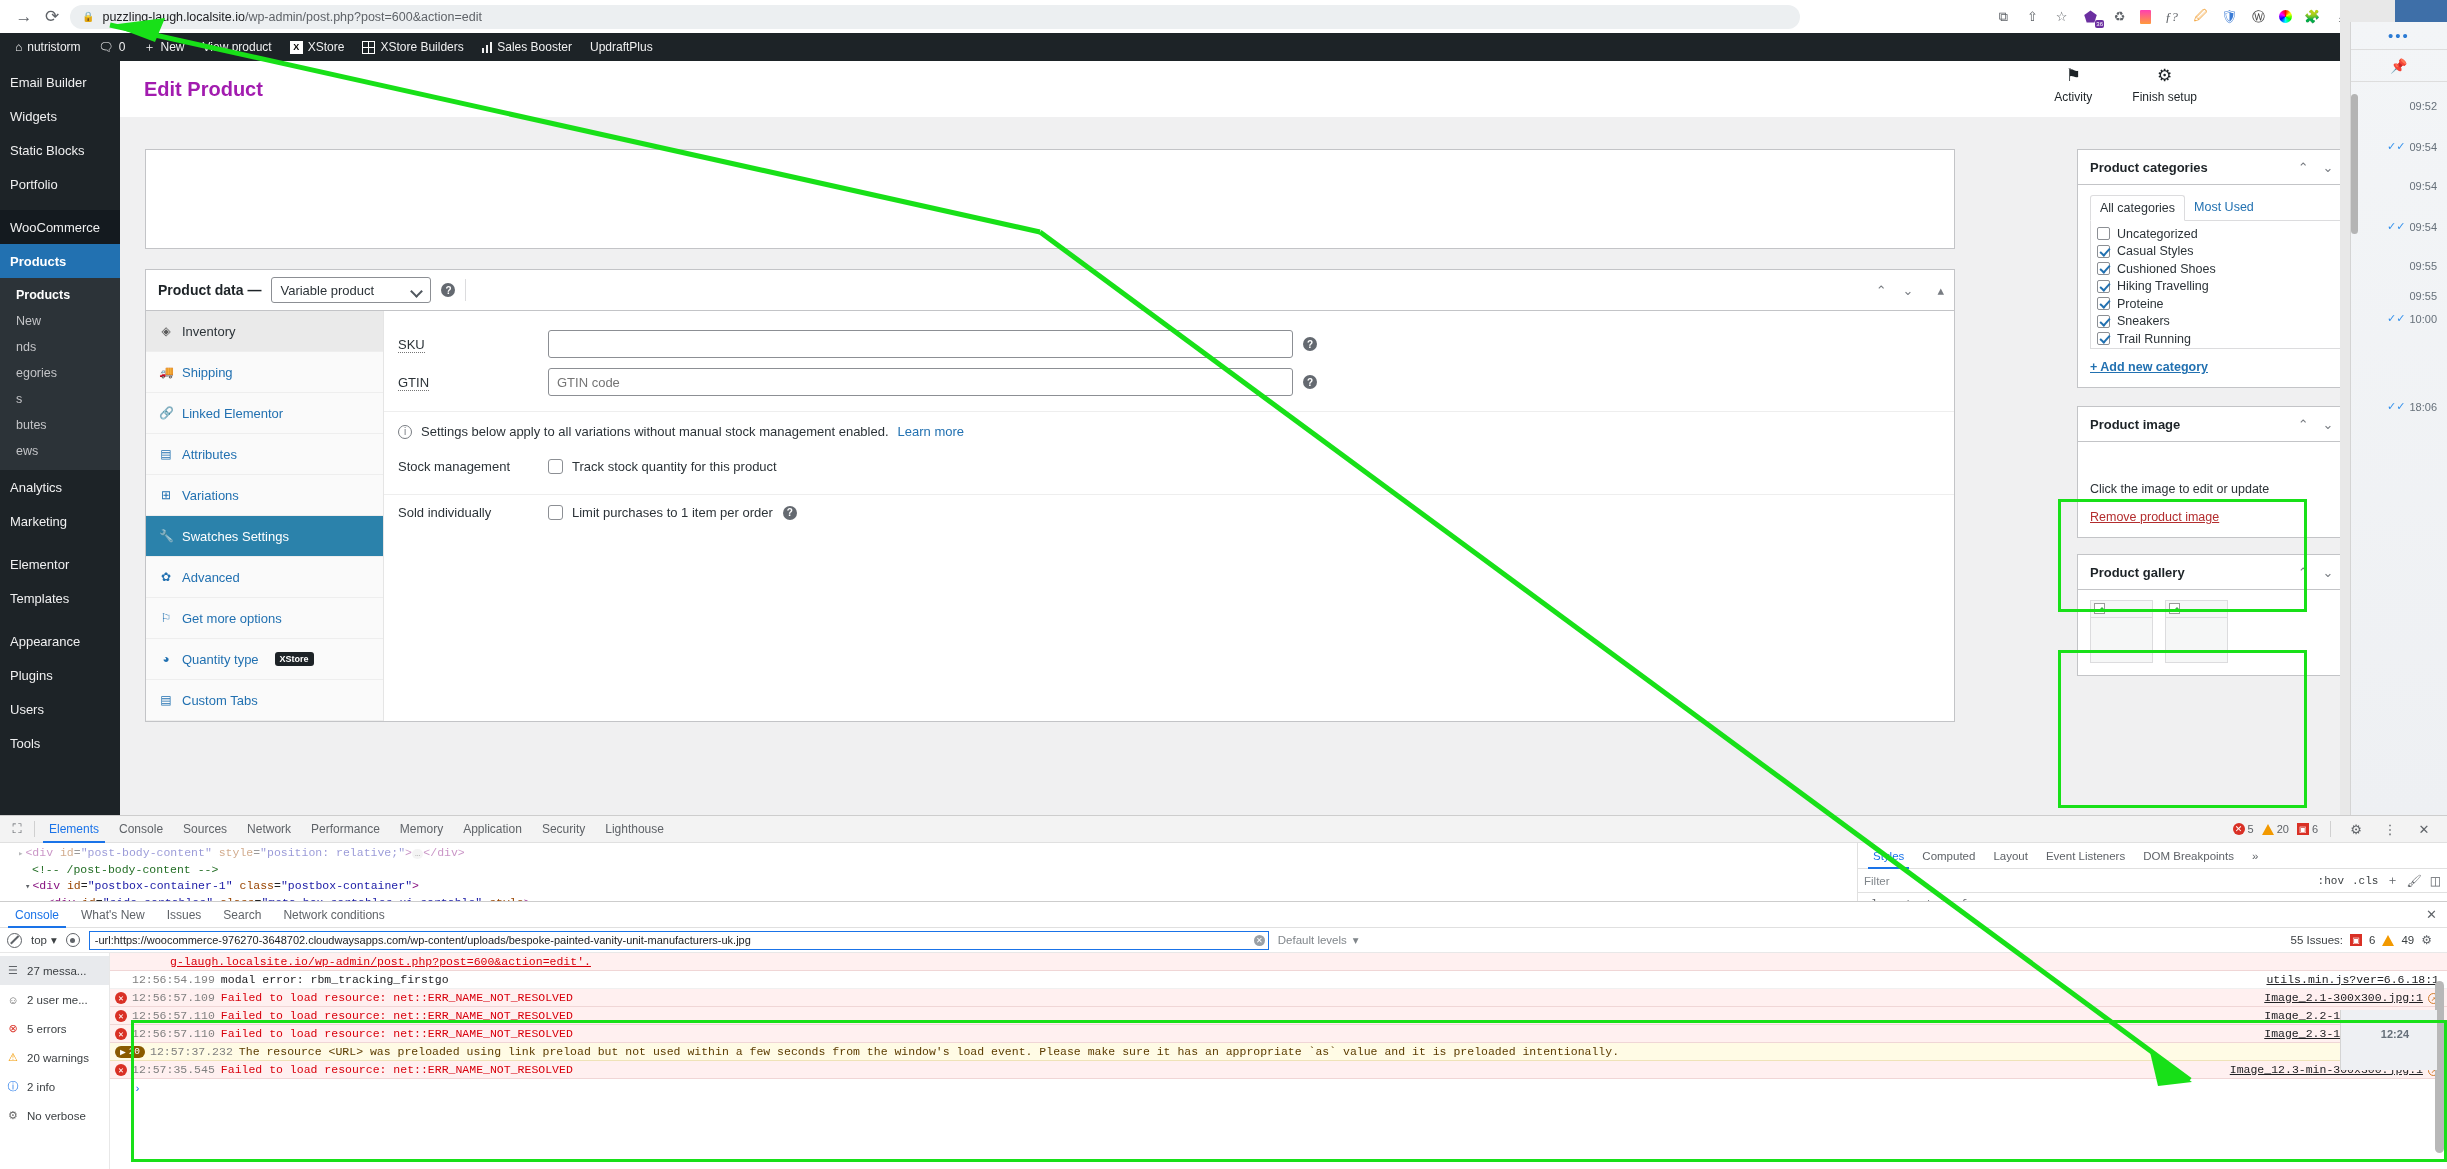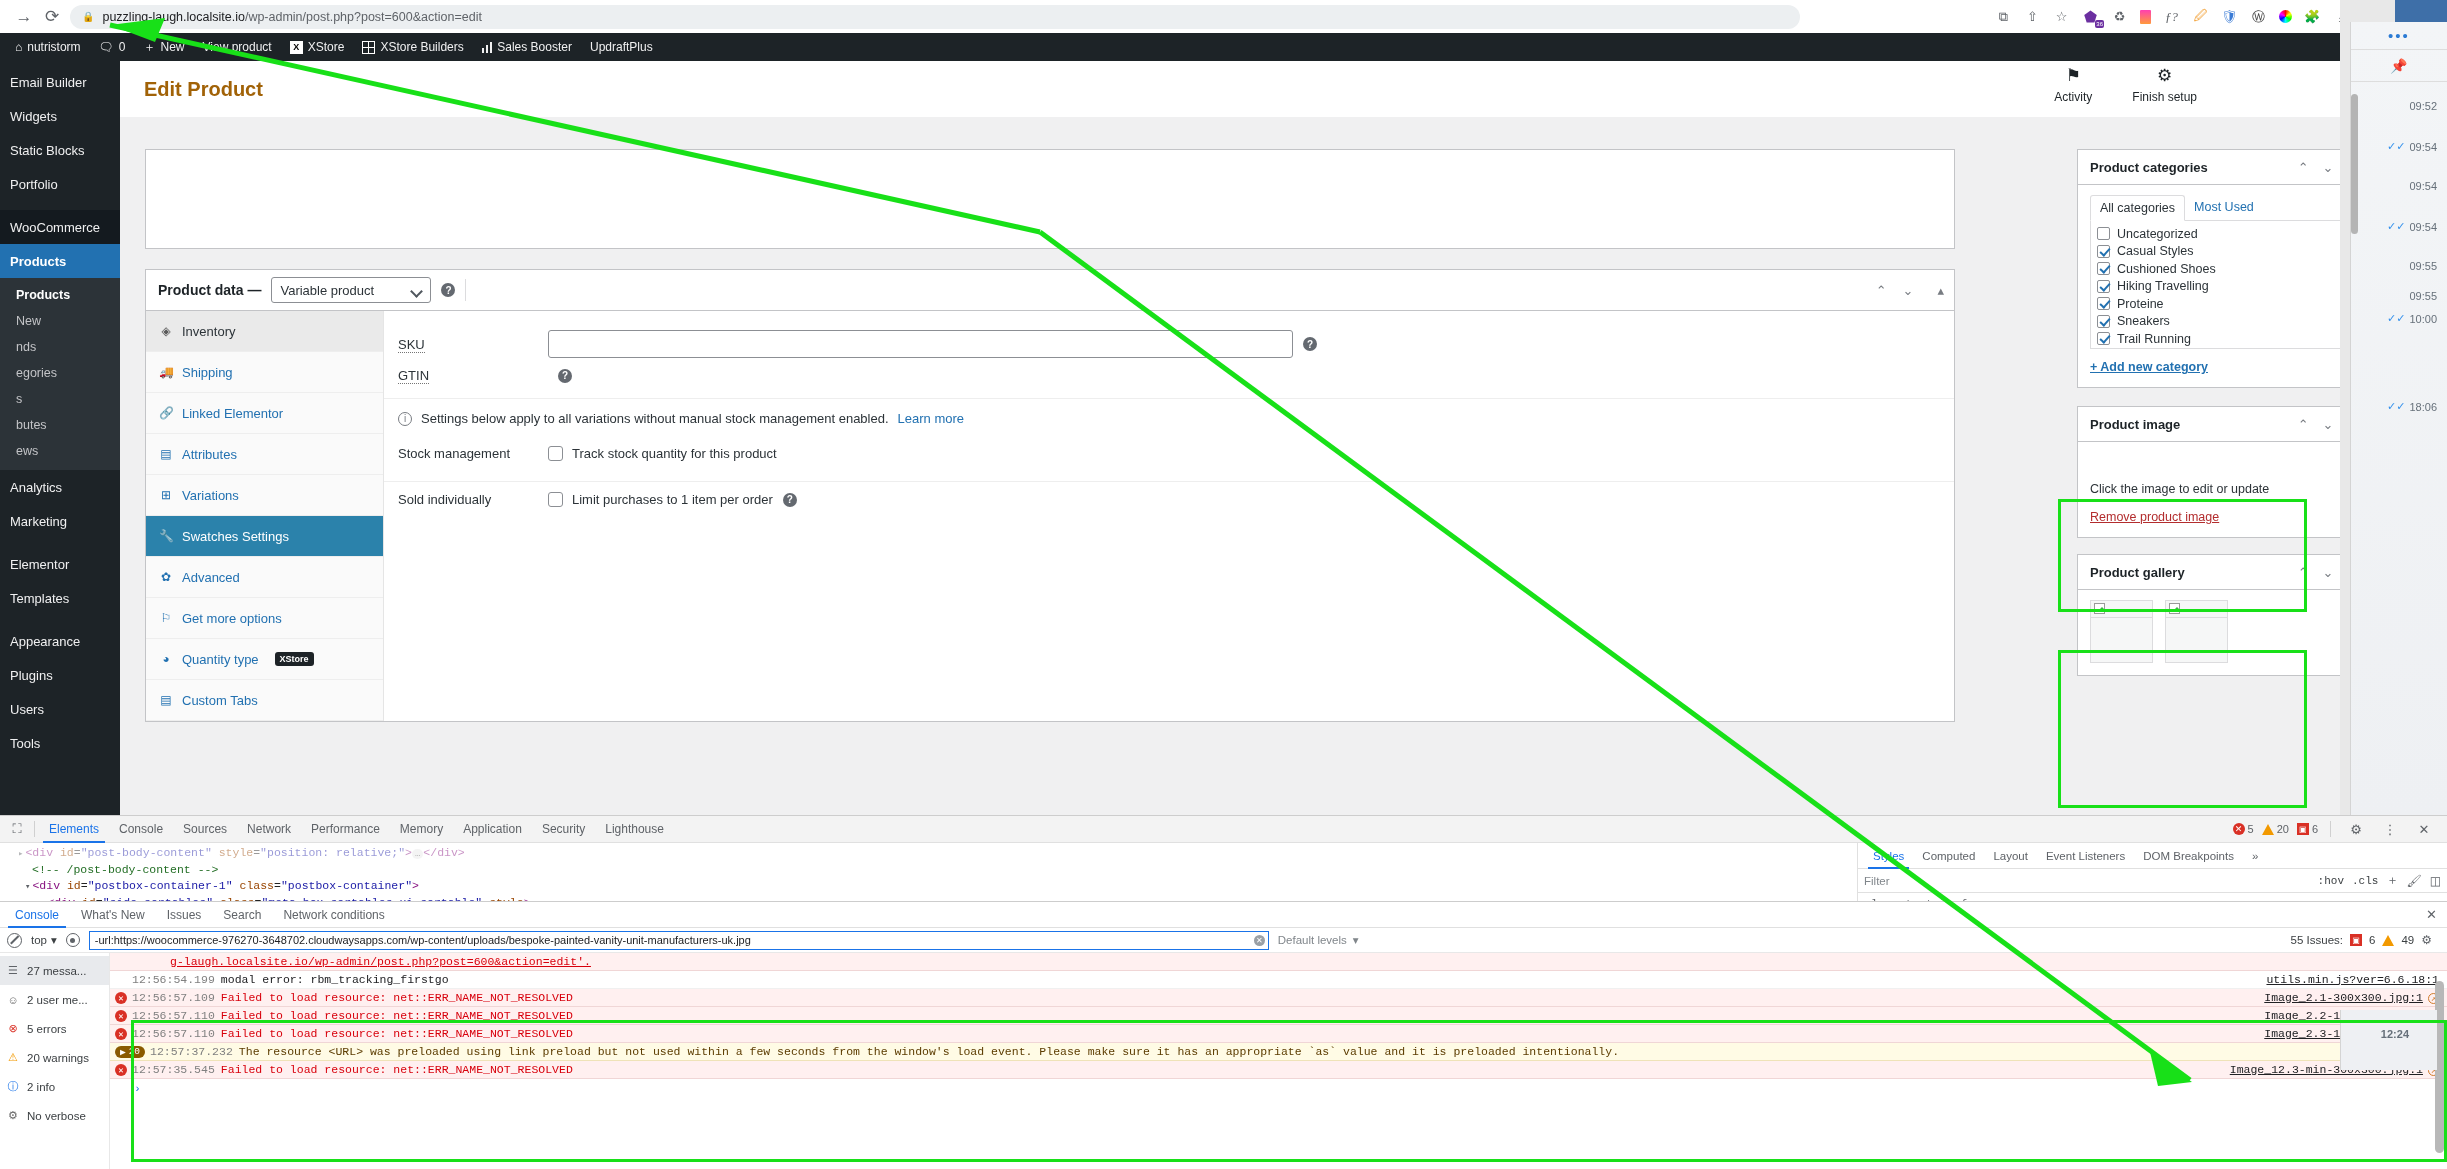--- a/index.html
+++ b/index.html
@@ -65,21 +65,21 @@
   .sub { background: #2c3338; padding: 4px 0 6px 0; }
   .sub .si { height: 26px; display: flex; align-items: center; padding-left: 16px;
     font-size: 12.5px; color: #c3c4c7; white-space: nowrap; }
   .sub .si.active { color: #fff; font-weight: 600; }
 
   
   .wp-content { position: absolute; left: 120px; top: 61px; width: 2327px;
     height: 754px; background: #f0f0f1; overflow: hidden; }
   .wp-header { height: 56px; background: #fff; display: flex; align-items: center;
     padding: 0 24px; position: relative; }
-  .wp-title { font-size: 20px; font-weight: 700; color: #a16207; }
+  .wp-title { font-size: 20px; font-weight: 700; color: #a21caf; }
   .hdr-actions { position: absolute; right: 250px; top: 4px; display: flex; gap: 40px; }
   .hdr-act { display: flex; flex-direction: column; align-items: center; gap: 4px;
     font-size: 12px; color: #1d2327; }
   .hdr-act .gly { font-size: 17px; color: #1d2327; }
 
   
   .wp-main { position: relative; height: 698px; }
   .col-main { position: absolute; left: 25px; top: 32px; width: 1810px; }
   .panel { background: #fff; border: 1px solid #c3c4c7; }
   .blank-panel { height: 100px; }
@@ -550,20 +550,21 @@
             </div>
 
             <div class="pd-fields">
               <div class="fld">
                 <label><span class="dotted">SKU</span></label>
                 <input type="text" placeholder="" style="">
                 <span class="help qmark">?</span>
               </div>
               <div class="fld">
                 <label><span class="dotted">GTIN</span></label>
+                <input type="text" placeholder="GTIN code" style="">
                 <span class="help qmark">?</span>
               </div>
               <div class="hr"></div>
               <div class="notice">
                 <span class="info-i">i</span>
                 <span>Settings below apply to all variations without manual stock management enabled.</span>
                 <a href="#">Learn more</a>
               </div>
               <div class="cbrow">
                 <span class="lbl">Stock management</span>

